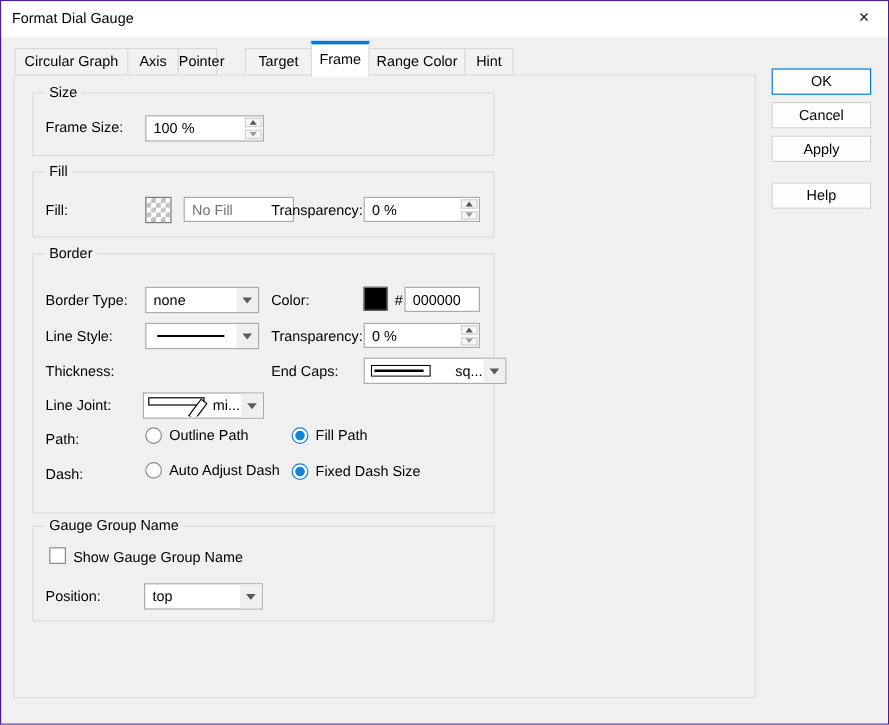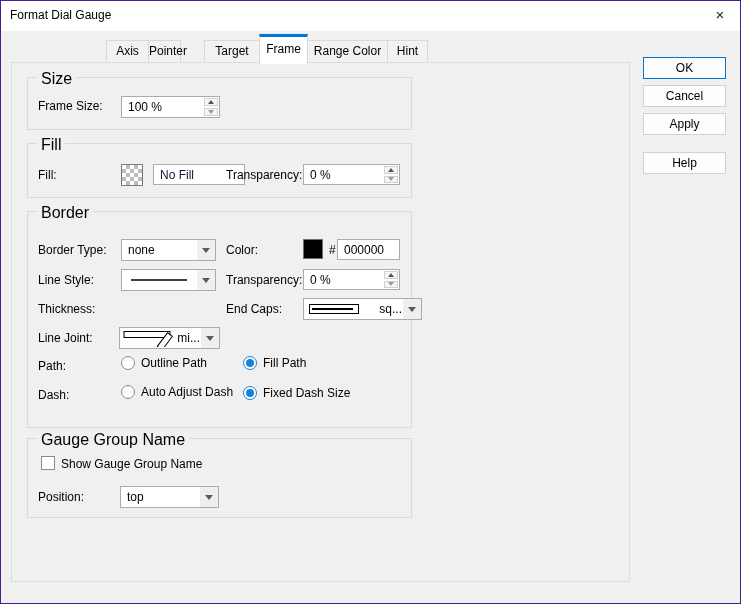--- a/index.html
+++ b/index.html
@@ -18,28 +18,28 @@
   .tab { position:absolute; height:23px; top:39px; background:#f2f2f2;
          border:1px solid #d9d9d9; text-align:center; line-height:21px; font-size:12px; z-index:1; }
   .tab.active { top:33px; height:30px; background:#ffffff; border-bottom:none;
                 border-top:3px solid #0078d7; line-height:24px; z-index:3; }
 
   .content-box { position:absolute; left:10px; top:61px; width:619px; height:520px;
                  border:1px solid #dcdcdc; background:#f0f0f0; z-index:2; }
 
   .groupbox { position:absolute; border:1px solid #d9d9d9; }
   .group-title { position:absolute; top:-8px; left:9px; background:#f0f0f0; padding:0 4px;
-                 font-size:16px; color:#000; }
+                 font-size:12px; color:#000; }
 
   .lbl { position:absolute; font-size:12px; color:#000; white-space:nowrap;text-align:right; }
 
   .field { position:absolute; height:22px; background:#fff; border:1px solid #ababab;
            display:flex; align-items:stretch; }
   .field .val { flex:1; padding-left:6px; line-height:20px; font-size:12px; white-space:nowrap; overflow:hidden; }
-  .field .val.gray { color:#0f172a; }
+  .field .val.gray { color:#737373; }
   .field .val.center-line { display:flex; align-items:center; padding-left:8px; }
 
   .dd-arrow { width:18px; background:#efefef; display:flex; align-items:center; justify-content:center; }
   .dd-arrow .tri { width:0; height:0; border-left:4px solid transparent;
                    border-right:4px solid transparent; border-top:5px solid #5a5a5a; }
 
   .spin { width:16px; display:flex; flex-direction:column; }
   .spin > div { flex:1; margin:1px 1px; background:#f5f5f5; border:1px solid #d0d0d0;
                 display:flex; align-items:center; justify-content:center; }
   .tri-up   { width:0; height:0; border-left:3px solid transparent; border-right:3px solid transparent;
@@ -80,20 +80,21 @@
 </head>
 <body>
 
 <div class="dialog">
 
   <div class="titlebar">
     <span class="title-text">Format Dial Gauge</span>
     <span class="close-btn">×</span>
   </div>
 
+  <div class="tab" style="left:11px;width:95px;">Circular Graph</div>
   <div class="tab" style="left:105px;width:43px;">Axis</div>
   <div class="tab" style="left:147px;width:33px;">Pointer</div>
   <div class="tab" style="left:203px;width:56px;">Target</div>
   <div class="tab active" style="left:258px;width:49px;">Frame</div>
   <div class="tab" style="left:306px;width:81px;">Range Color</div>
   <div class="tab" style="left:386px;width:41px;">Hint</div>
 
   <div class="content-box">
 
     <div class="groupbox" style="left:15px;top:14px;width:385px;height:53px;">

